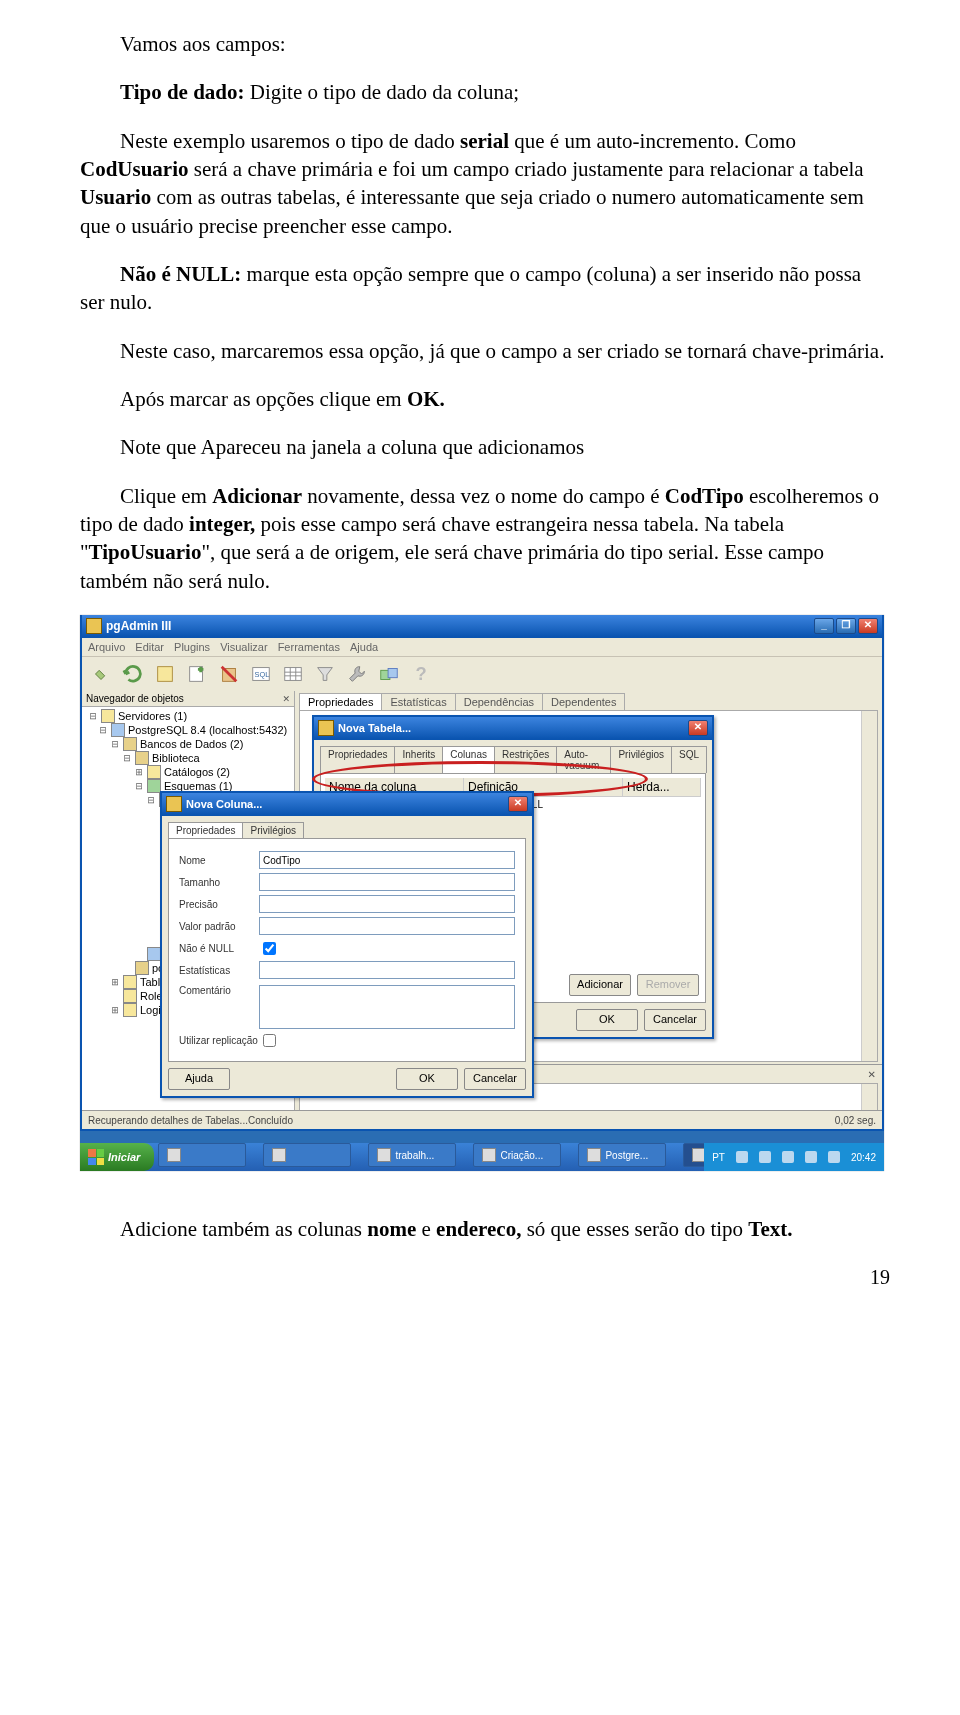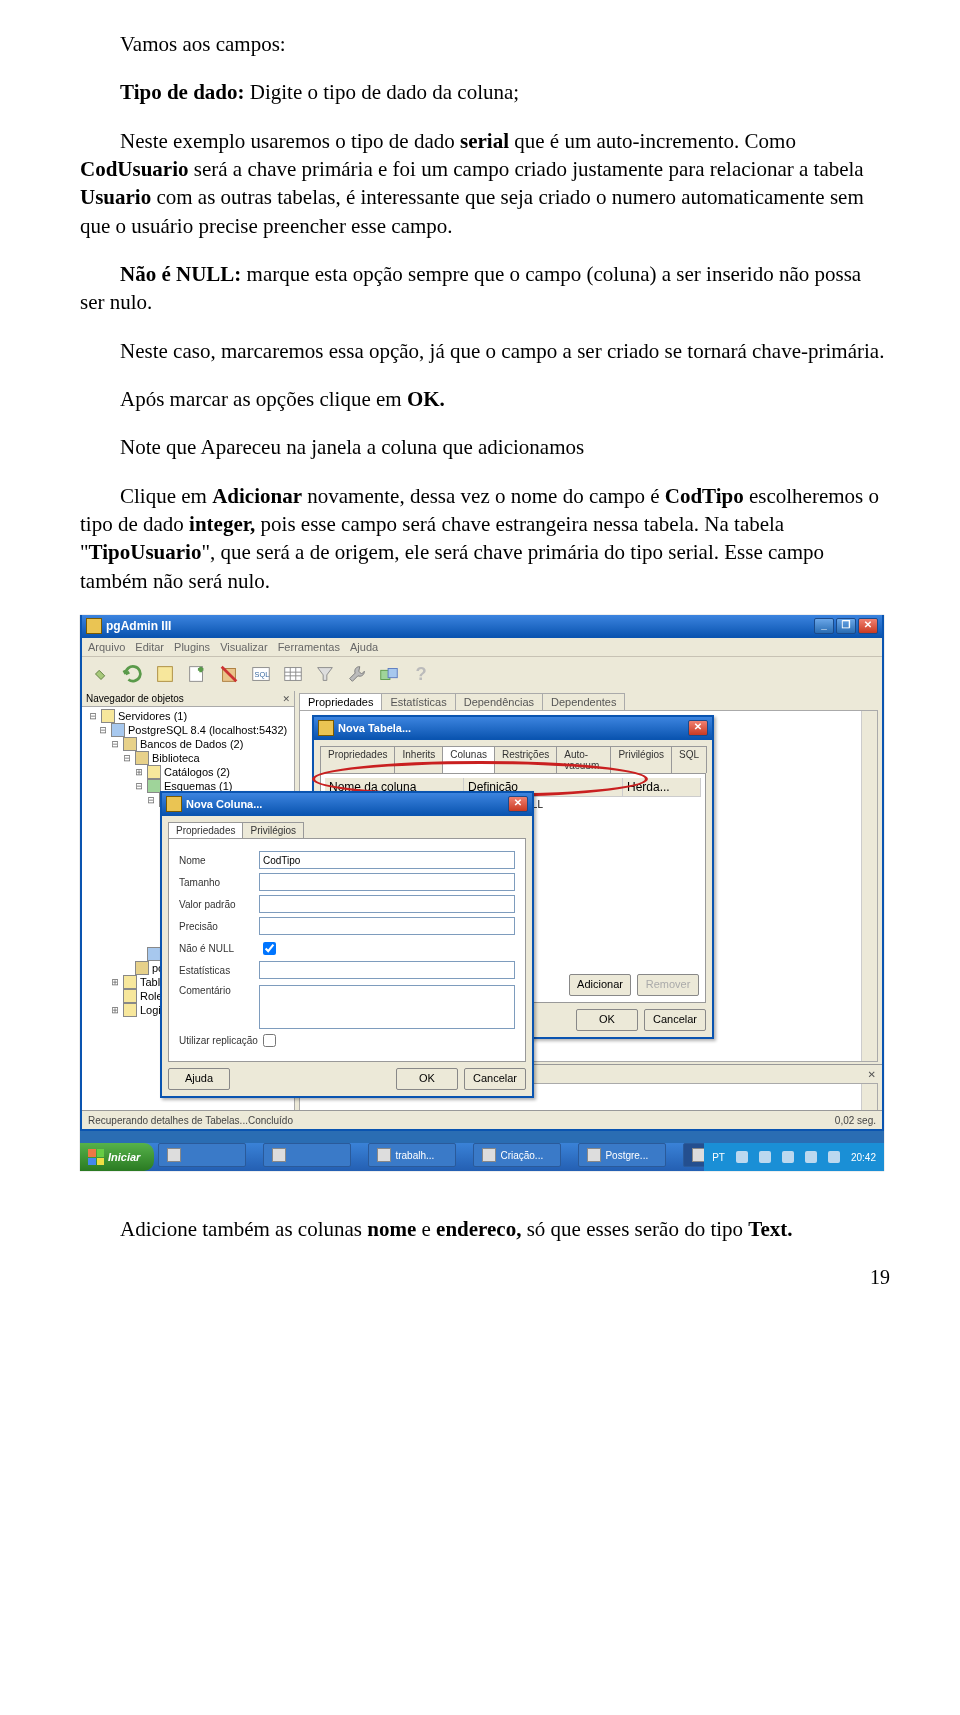--- a/index.html
+++ b/index.html
@@ -368,25 +368,25 @@
         <div class="form">
           <div class="frow">
               <label>Nome</label>
               <input type="text" value="CodTipo" style="">
             </div>
           <div class="frow">
               <label>Tamanho</label>
               <input type="text" style="">
             </div>
           <div class="frow">
+              <label>Precisão</label>
+              <input type="text" style="">
+            </div>
+          <div class="frow">
               <label>Valor padrão</label>
-              <input type="text" style="">
-            </div>
-          <div class="frow">
-              <label>Precisão</label>
               <input type="text" style="">
             </div>
           <div class="frow">
               <label>Não é NULL</label>
               <input type="checkbox" checked="" style="">
             </div>
           <div class="frow">
               <label>Estatísticas</label>
               <input type="text" style="">
             </div>

